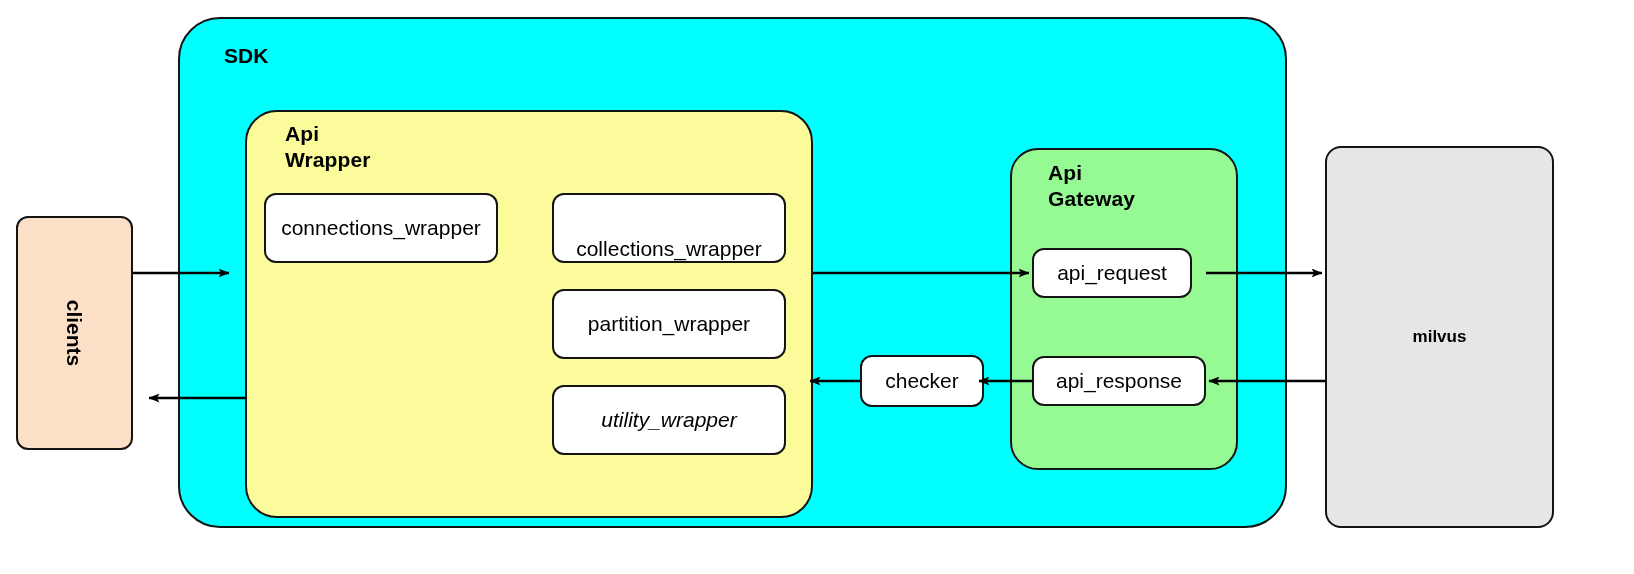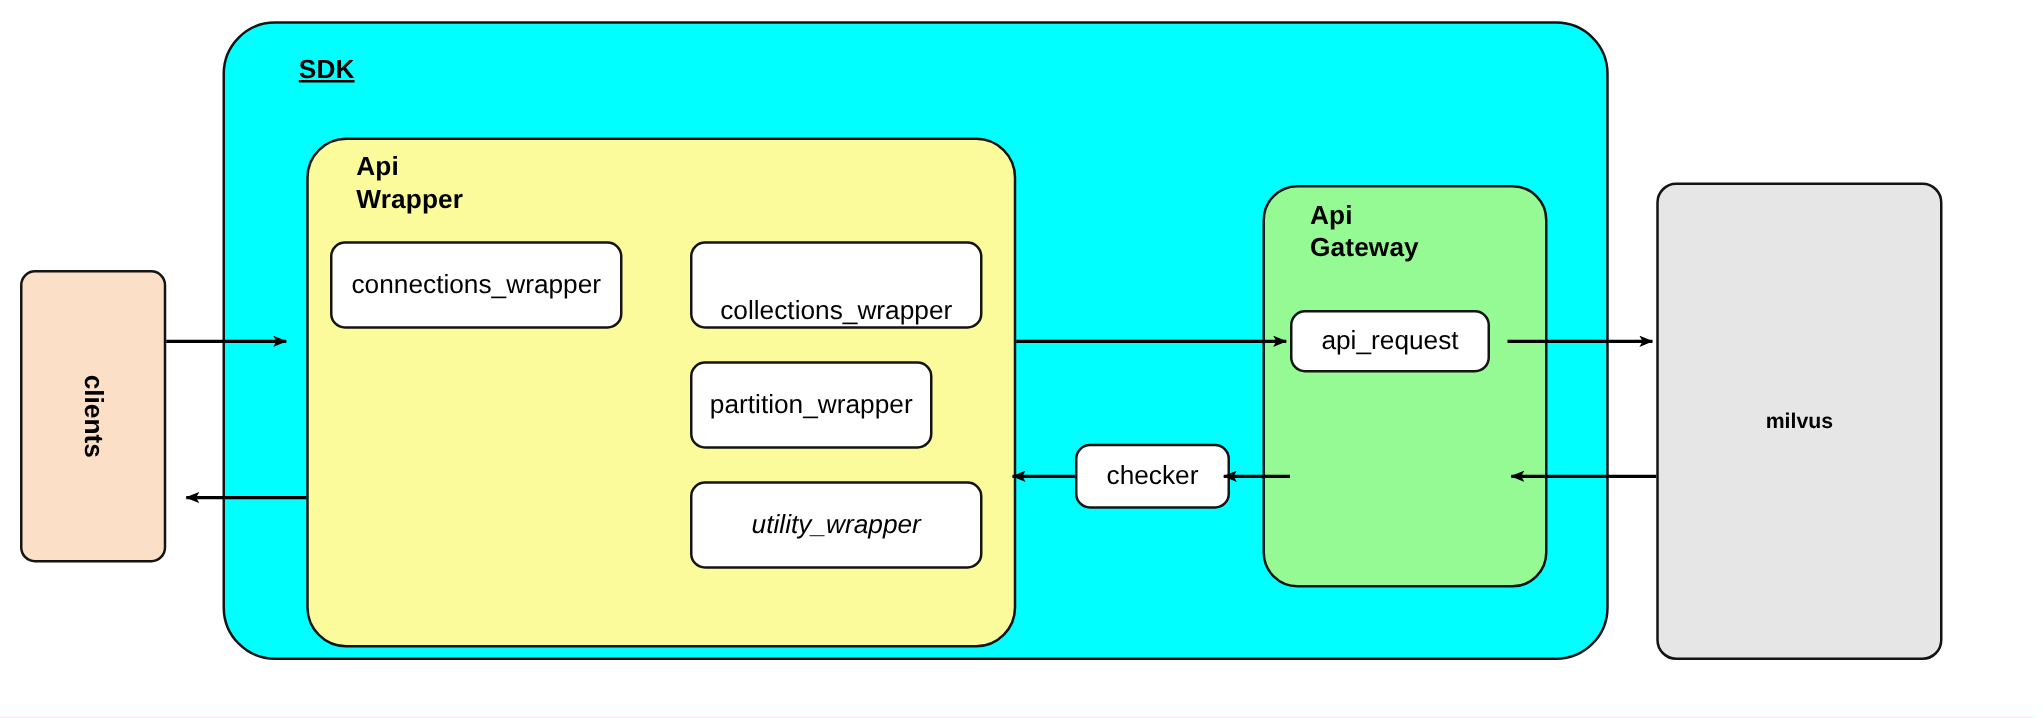--- a/index.html
+++ b/index.html
@@ -58,37 +58,37 @@
   
   .container-title {
     position: absolute;
     font-weight: bold;
     font-size: 21px;
     color: #000000;
     line-height: 1.25;
     white-space: pre-line;
     letter-spacing: 0.1px;
   }
-  .title-sdk { left: 59px; top: 24px; text-decoration: underline; }
+  .title-sdk { left: 44px; top: 24px; }
   .title-apiwrapper { left: 38px; top: 9px; }
   .title-apigateway { left: 36px; top: 10px; }
 
   
   .leaf {
     background: #ffffff;
     border-radius: 12px;
     font-size: 21px;
     color: #000000;
     text-align: center;
   }
 
   .b-connections { left: 264px; top: 193px; width: 234px; height: 70px; }
   .b-collections { left: 552px; top: 193px; width: 234px; height: 70px; align-items: flex-end; }
   .b-schema      { left: 264px; top: 289px; width: 234px; height: 70px; }
-  .b-partition   { left: 552px; top: 289px; width: 194px; height: 70px; }
+  .b-partition   { left: 552px; top: 289px; width: 234px; height: 70px; }
   .b-index       { left: 264px; top: 385px; width: 234px; height: 70px; }
   .b-utility     { left: 552px; top: 385px; width: 234px; height: 70px; font-style: italic; }
 
   .b-apirequest  { left: 1032px; top: 248px; width: 160px; height: 50px; }
   .b-apiresponse { left: 1032px; top: 356px; width: 174px; height: 50px; }
   .b-checker     { left: 860px; top: 355px; width: 124px; height: 52px; }
 
   
   .b-clients {
     left: 16px; top: 216px;
@@ -148,20 +148,23 @@
   </div>
   <div class="node leaf b-partition">
     <span>partition_wrapper</span>
   </div>
   <div class="node leaf b-utility">
     <span>utility_wrapper</span>
   </div>
 
   <div class="node leaf b-apirequest">
     <span>api_request</span>
+  </div>
+  <div class="node leaf b-apiresponse">
+    <span>api_response</span>
   </div>
 
   <div class="node leaf b-checker">
     <span>checker</span>
   </div>
 
   <div class="node b-clients">
     <span class="vlabel">clients</span>
   </div>
   <div class="node b-milvus">

